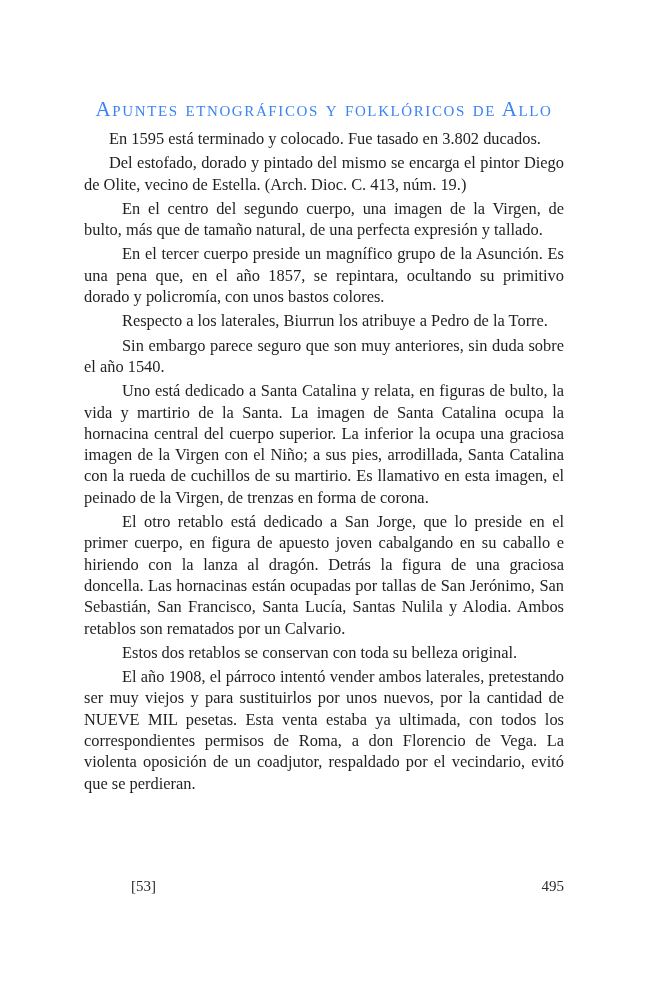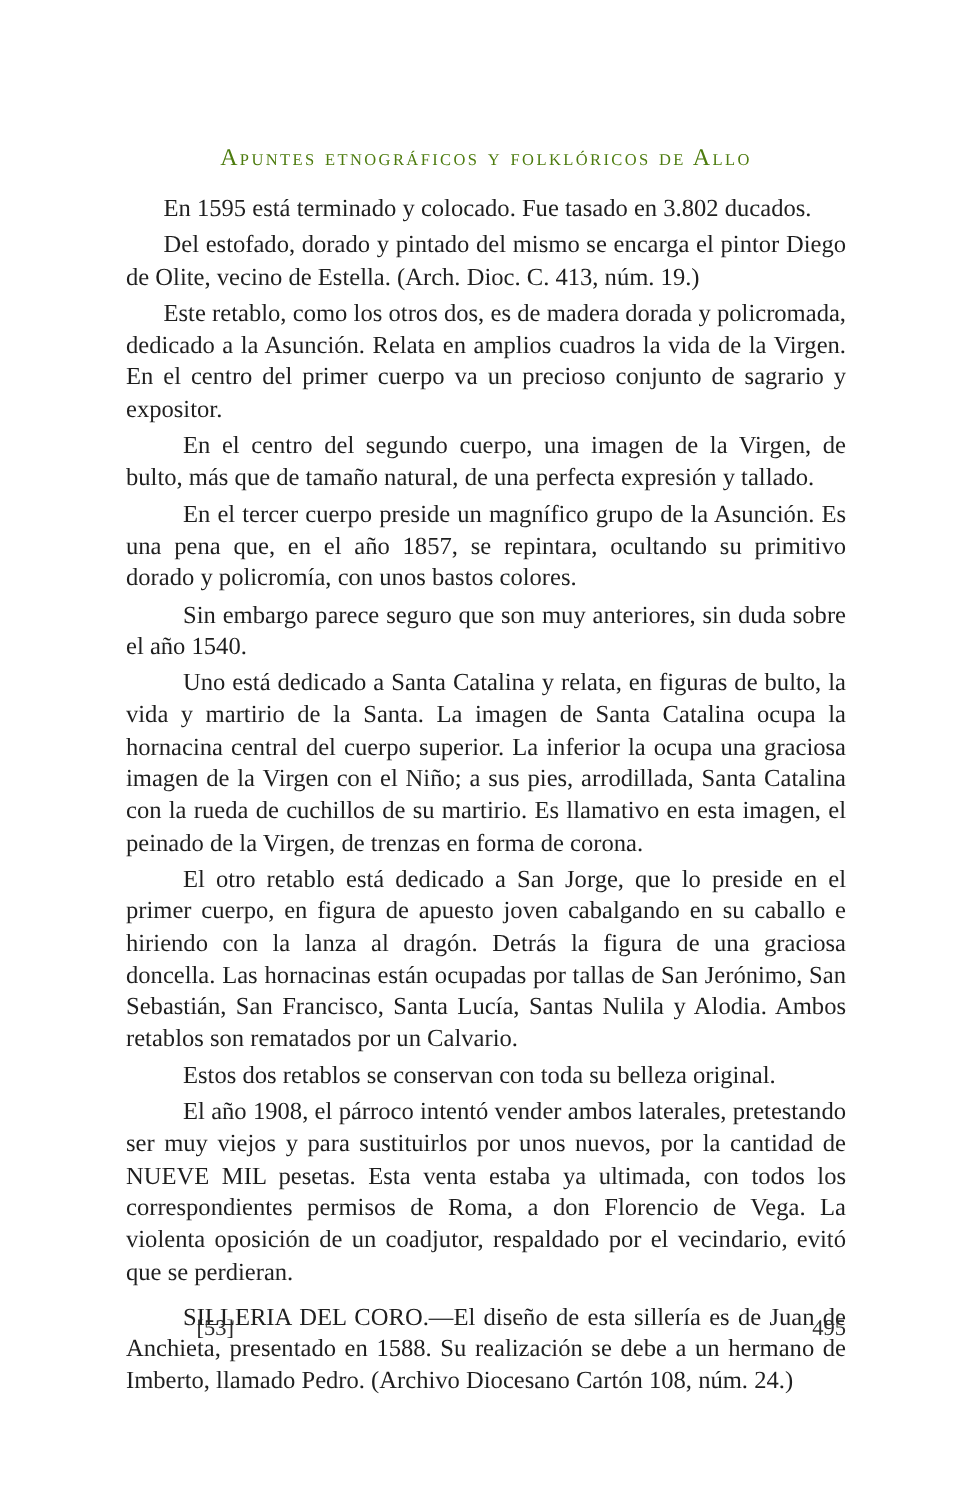--- a/index.html
+++ b/index.html
@@ -20,24 +20,24 @@
       left: 84px;
       top: 0;
       width: 480px;
     }
     .running-head {
       position: absolute;
       top: 97px;
       left: 0;
       width: 480px;
       text-align: center;
-      font-size: 16px;
+      font-size: 21px;
       font-variant: small-caps;
       letter-spacing: 1.6px;
-      color: #4d7c0f;
+      color: #3b82f6;
     }
     .body-text {
       position: absolute;
       top: 128px;
       left: 0;
       width: 480px;
       font-size: 16.4px;
       line-height: 21.3px;
     }
     .body-text p {
@@ -74,29 +74,28 @@
   </style>
 </head>
 <body>
 
 <div class="page">
   <div class="running-head">Apuntes etnográficos y folklóricos de Allo</div>
 
   <div class="body-text">
     <p>En 1595 está terminado y colocado. Fue tasado en 3.802 ducados.</p>
     <p>Del estofado, dorado y pintado del mismo se encarga el pintor Diego de Olite, vecino de Estella. (Arch. Dioc. C. 413, núm. 19.)</p>
-    <p>Este retablo, como los otros dos, es de madera dorada y policromada, dedicado a la Asunción. Relata en amplios cuadros la vida de la Virgen. En el centro del primer cuerpo va un precioso conjunto de sagrario y expositor.</p>
     <p class="deep">En el centro del segundo cuerpo, una imagen de la Virgen, de bulto, más que de tamaño natural, de una perfecta expresión y tallado.</p>
     <p class="deep">En el tercer cuerpo preside un magnífico grupo de la Asunción. Es una pena que, en el año 1857, se repintara, ocultando su primitivo dorado y po­licromía, con unos bastos colores.</p>
+    <p class="deep">Respecto a los laterales, Biurrun los atribuye a Pedro de la Torre.</p>
     <p class="deep">Sin embargo parece seguro que son muy anteriores, sin duda sobre el año 1540.</p>
     <p class="deep">Uno está dedicado a Santa Catalina y relata, en figuras de bulto, la vida y martirio de la Santa. La imagen de Santa Catalina ocupa la hornacina cen­tral del cuerpo superior. La inferior la ocupa una graciosa imagen de la Virgen con el Niño; a sus pies, arrodillada, Santa Catalina con la rueda de cuchillos de su martirio. Es llamativo en esta imagen, el peinado de la Vir­gen, de trenzas en forma de corona.</p>
     <p class="deep">El otro retablo está dedicado a San Jorge, que lo preside en el primer cuerpo, en figura de apuesto joven cabalgando en su caballo e hiriendo con la lanza al dragón. Detrás la figura de una graciosa doncella. Las hornacinas están ocupadas por tallas de San Jerónimo, San Sebastián, San Francisco, Santa Lucía, Santas Nulila y Alodia. Ambos retablos son rematados por un Calvario.</p>
     <p class="deep">Estos dos retablos se conservan con toda su belleza original.</p>
     <p class="deep">El año 1908, el párroco intentó vender ambos laterales, pretestando ser muy viejos y para sustituirlos por unos nuevos, por la cantidad de NUEVE MIL pesetas. Esta venta estaba ya ultimada, con todos los correspondientes permisos de Roma, a don Florencio de Vega. La violenta oposición de un coadjutor, respaldado por el vecindario, evitó que se perdieran.</p>
-    <p class="section">SILLERIA DEL CORO.—El diseño de esta sillería es de Juan de An­chieta, presentado en 1588. Su realización se debe a un hermano de Imberto, llamado Pedro. (Archivo Diocesano Cartón 108, núm. 24.)</p>
 
   </div>
 
   <div class="footer">
     <span class="folio-left">[53]</span>
     <span class="folio-right">495</span>
   </div>
 </div>
 
 </body></html>

